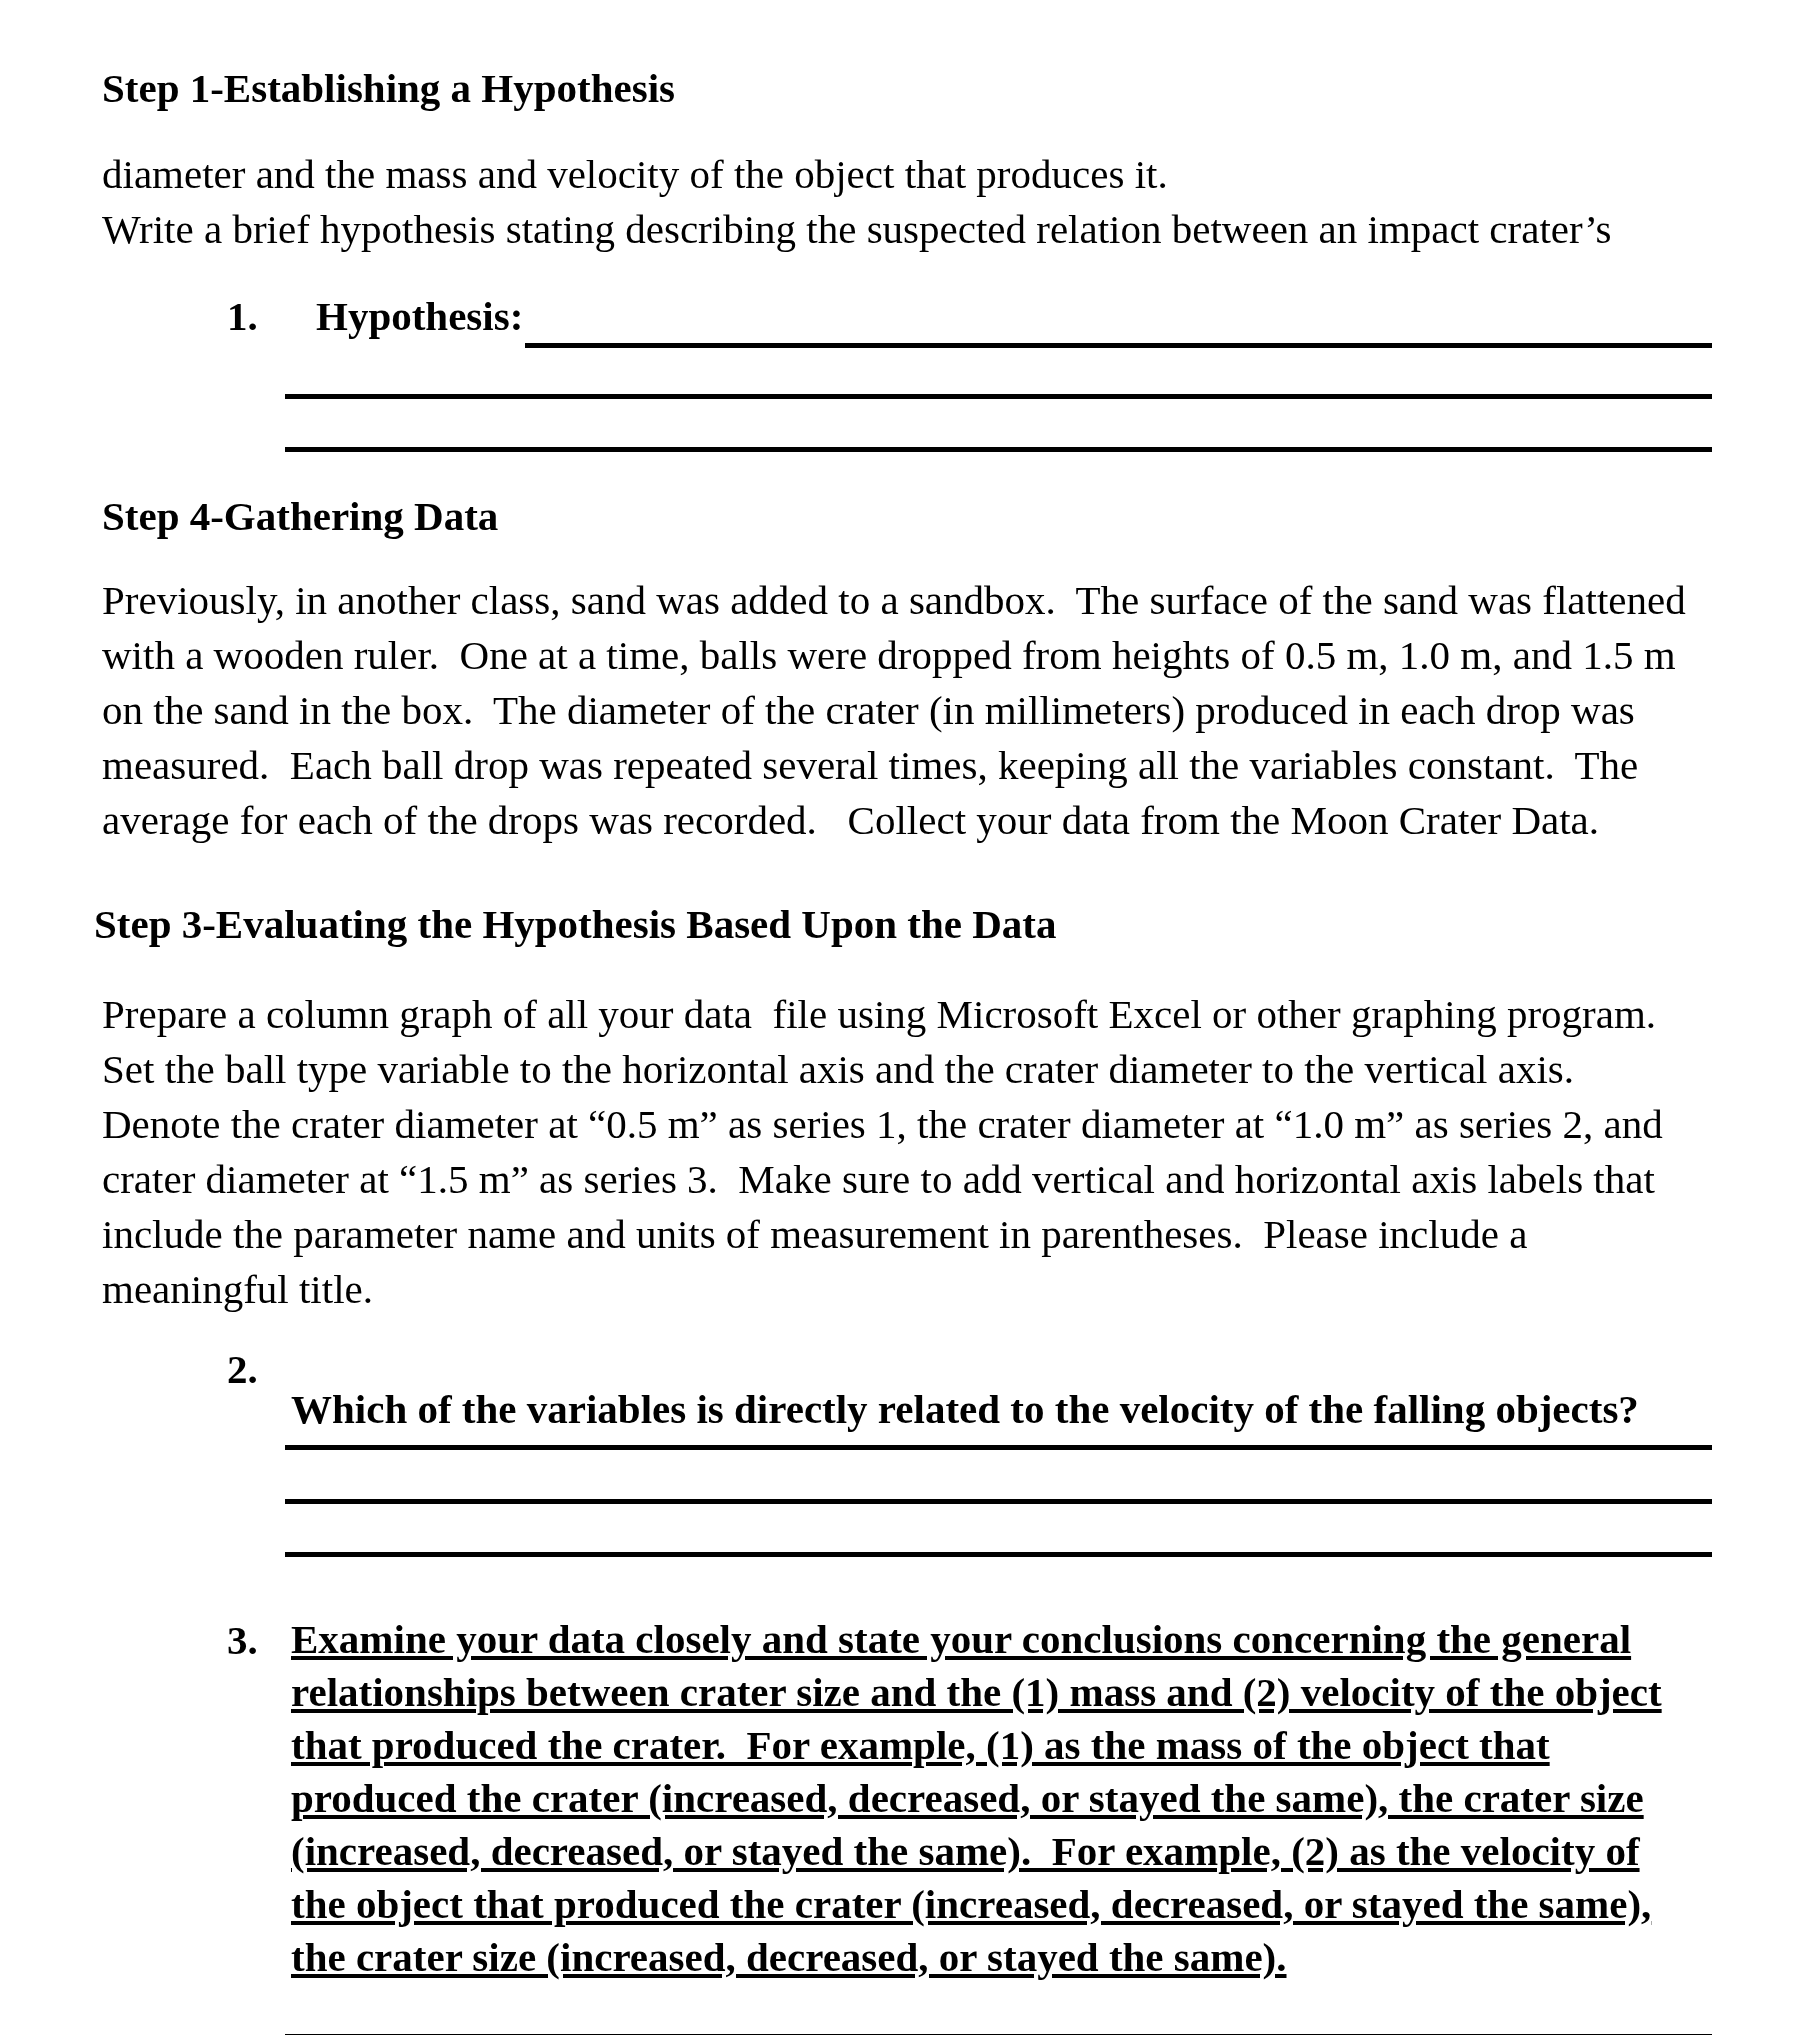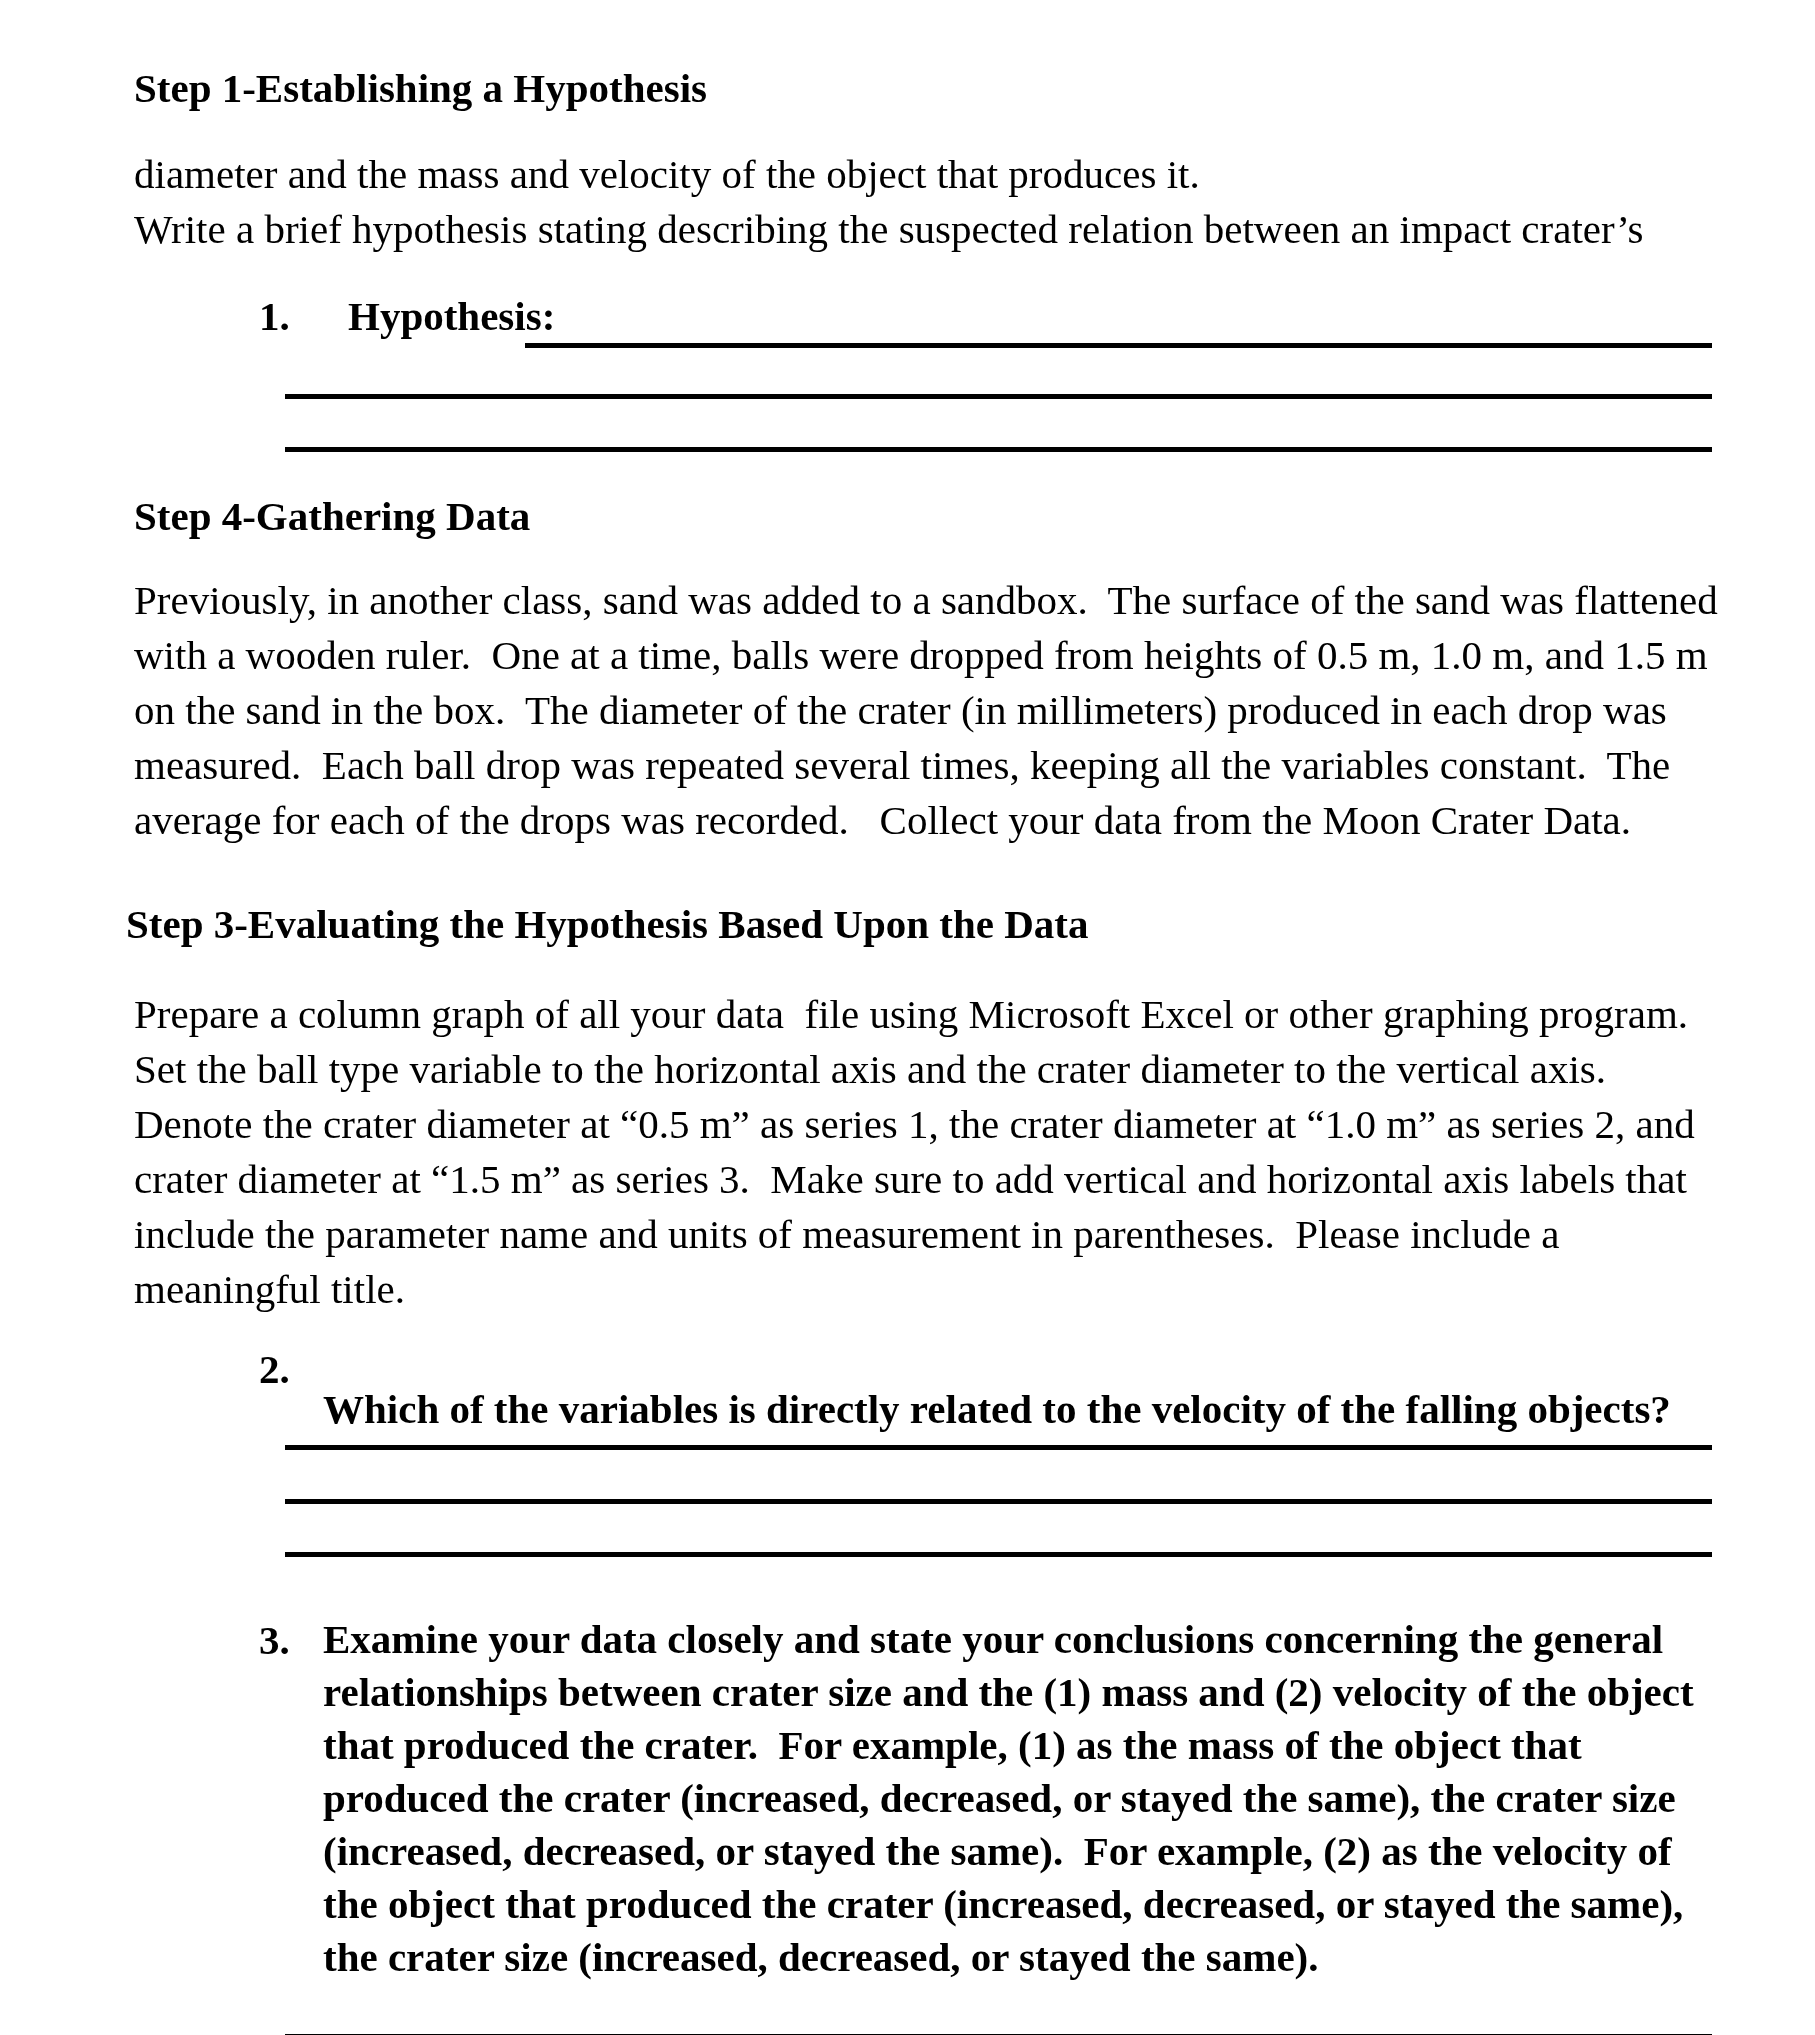--- a/index.html
+++ b/index.html
@@ -14,30 +14,30 @@
     background: #ffffff;
     color: #000000;
     font-family: "Liberation Serif", "DejaVu Serif", serif;
     font-size: 41px;
     overflow: hidden;
   }
   .block {
     position: absolute;
     line-height: 55px;
     white-space: pre;
-    margin-left: 32px;
   }
   .block .tline {
     white-space: pre;
   }
   .bold {
     font-weight: bold;
   }
   .lh131 {
     line-height: 53px;
+    text-decoration: underline;
   }
   .rule {
     position: absolute;
     height: 5.3px;
     background: #000000;
   }
 </style>
 </head>
 <body>
 

